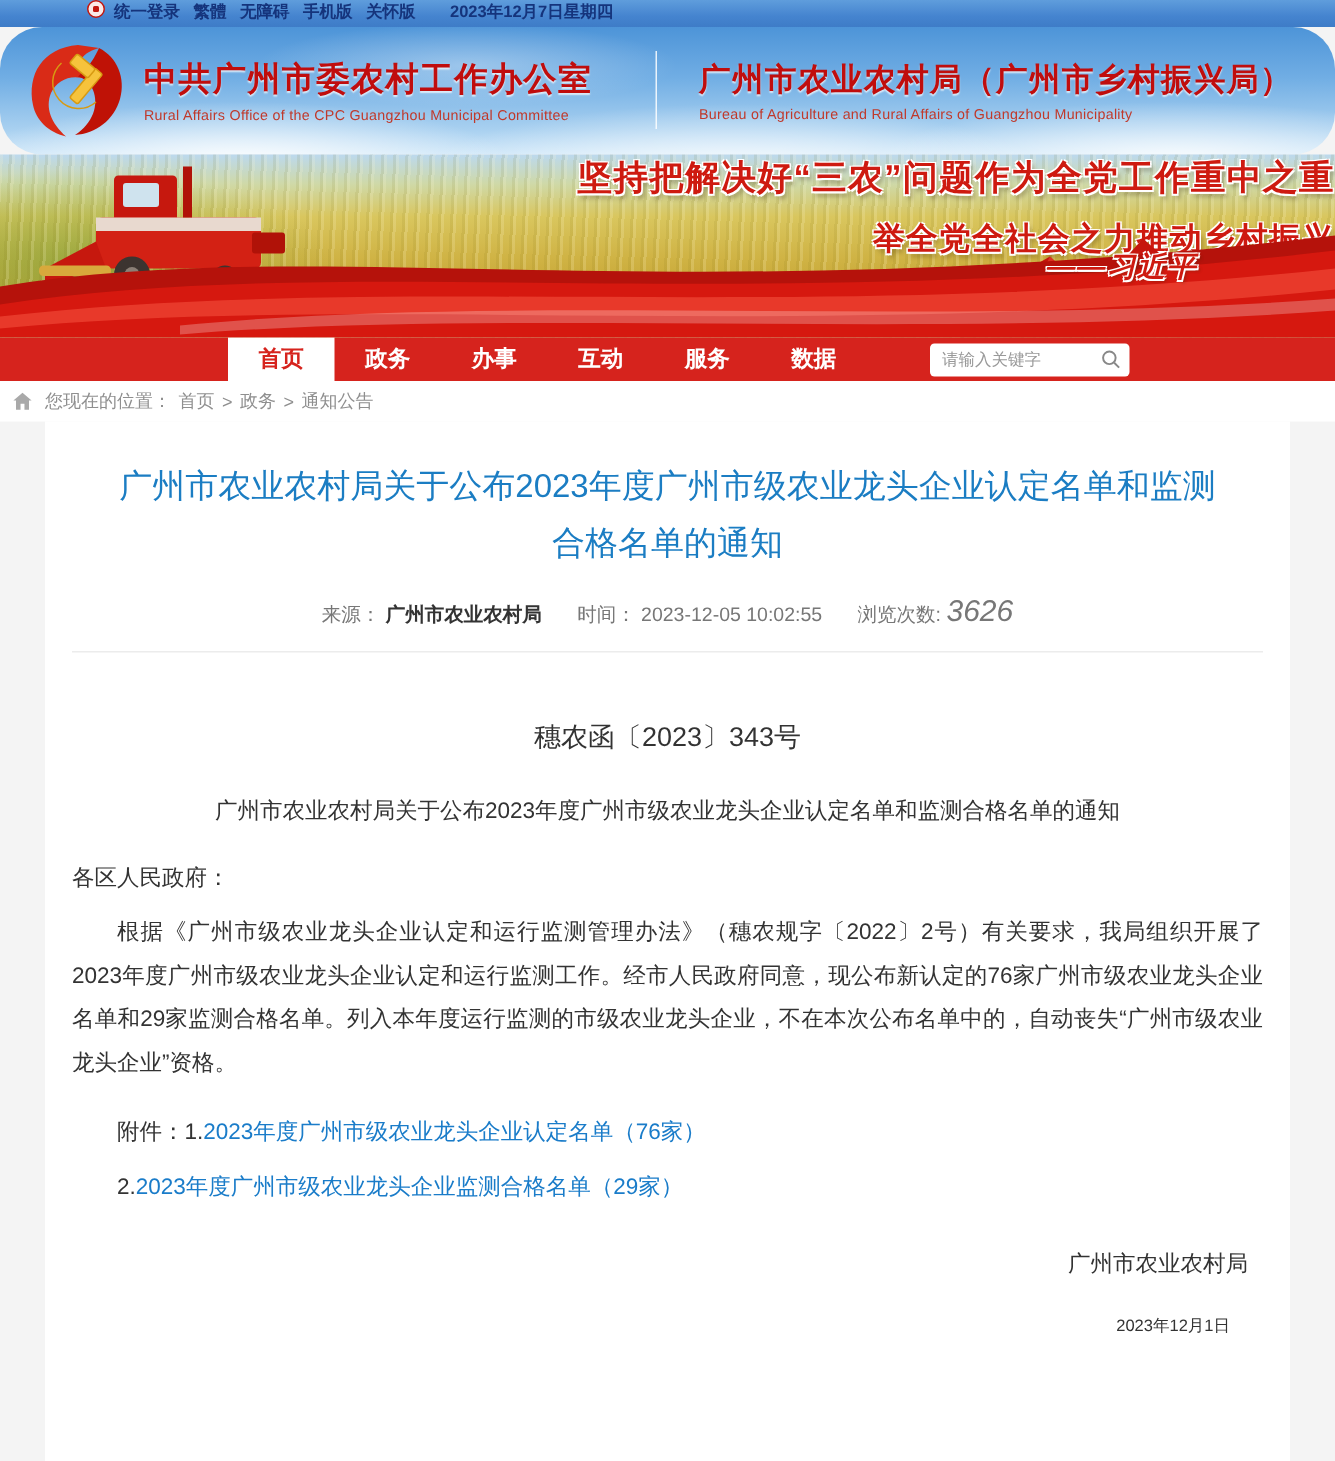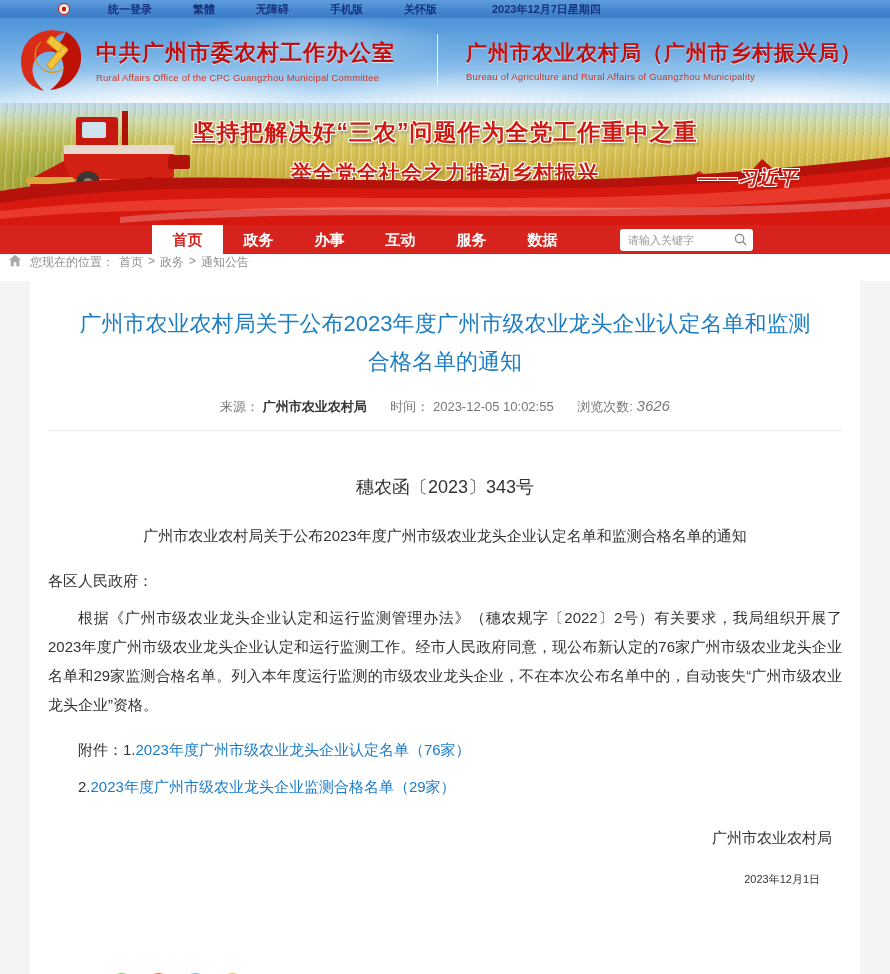--- a/index.html
+++ b/index.html
@@ -5,60 +5,61 @@
   * { margin:0; padding:0; box-sizing:border-box; }
   html,body { width:100%; }
   body {
     font-family:"Liberation Sans","DejaVu Sans",sans-serif;
     background:#f4f4f4; color:#333;
   }
   .page { width:890px; height:974px; margin:0 auto; background:#f4f4f4; overflow:hidden; position:relative; }
 
   
   .topbar {
-    height:18px; display:flex; align-items:center;
+    height:18px; display:flex; 
     background:linear-gradient(180deg,#5f9ddc 0%,#4584cf 60%,#3e7cc7 100%);
-    padding-left:58px; font-size:11px; color:#15347c; font-weight:bold;gap:32px;
+    padding-left:58px; font-size:11px; color:#15347c; font-weight:bold;
   }
   .topbar .seal {
     width:12px; height:12px; border:1.5px solid #c2170f; border-radius:50%;
     background:#fbe9e7; display:inline-block; margin-right:6px; position:relative;
   }
   .topbar .seal::after{content:"";position:absolute;left:3px;top:3px;width:4px;height:4px;background:#c2170f;border-radius:1px;}
   .topbar a { color:#15347c; text-decoration:none; margin-right:9px; }
   .topbar .tb-date { margin-left:14px; }
 
   
   .header {
     height:85px; position:relative; display:flex; align-items:center;
     background:
       radial-gradient(ellipse 260px 60px at 18% 108%, rgba(255,255,255,.95) 0%, rgba(255,255,255,0) 70%),
       radial-gradient(ellipse 300px 70px at 55% 118%, rgba(255,255,255,.9) 0%, rgba(255,255,255,0) 70%),
       radial-gradient(ellipse 280px 55px at 88% 104%, rgba(255,255,255,.85) 0%, rgba(255,255,255,0) 70%),
       radial-gradient(ellipse 200px 40px at 35% 30%, rgba(255,255,255,.35) 0%, rgba(255,255,255,0) 70%),
       linear-gradient(180deg,#4d94d8 0%,#71aee4 40%,#a8d0f0 80%,#cde6f8 100%);
+    border-radius: 28px;
   }
   .brand { display:flex; align-items:center; }
   .brand-left { margin-left:14px; width:420px; }
   .brand-right { margin-left:22px; }
   .brand .titles { margin-left:10px; }
   .brand .cn { color:#c00d0d; font-weight:bold; font-size:22px; letter-spacing:1px; text-shadow:0 1px 1px rgba(255,255,255,.7); white-space:nowrap; }
   .brand-right .cn { font-size:21px; }
   .brand .en { color:#c0392b; font-size:9.5px; margin-top:4px; letter-spacing:.2px; white-space:nowrap; }
   .header .divider { position:absolute; left:437px; top:16px; width:1px; height:52px; background:rgba(255,255,255,.85); }
 
   
   .banner {
     height:122px; position:relative; overflow:hidden;
     background:
       repeating-linear-gradient(93deg, rgba(255,248,210,.18) 0 2px, rgba(0,0,0,0) 2px 6px, rgba(120,110,20,.10) 6px 8px),
       radial-gradient(ellipse 240px 90px at 6% 60%, rgba(110,160,60,.55) 0%, rgba(110,160,60,0) 70%),
       linear-gradient(180deg,#bcd9ee 0%,#cfd9a8 16%,#d9c65e 34%,#cfb243 58%,#c2a131 82%,#b89729 100%);
   }
-  .slogan { position:absolute; top:14px; left:0; width:100%; text-align:center; }
+  .slogan { position:absolute; top:0; left:0; width:100%; text-align:right; }
   .slogan .l1 { font-size:23px; }
   .slogan .l2 { font-size:21px; margin-top:11px; }
   .slogan div {
     font-weight:bold; color:#ce1a10; letter-spacing:1px;
     text-shadow:-1px -1px 0 #fff,1px -1px 0 #fff,-1px 1px 0 #fff,1px 1px 0 #fff,2px 3px 3px rgba(60,40,0,.35);
   }
   .sign {
     position:absolute; top:62px; right:92px; font-size:19px; font-weight:bold; color:#ce1a10; letter-spacing:1px;
     text-shadow:-1px -1px 0 #fff,1px -1px 0 #fff,-1px 1px 0 #fff,1px 1px 0 #fff,2px 2px 2px rgba(60,40,0,.3);
     z-index:4;
@@ -80,42 +81,42 @@
     border-radius:3px; display:flex; align-items:center; padding:0 6px 0 8px;
   }
   .nav .search input {
     border:none; outline:none; flex:1; font-size:11px; color:#333; min-width:0;
     font-family:"Liberation Sans","DejaVu Sans",sans-serif;
   }
   .nav .search input::placeholder { color:#999; }
 
   
   .breadcrumb {
-    height:27px; background:#fff; display:flex; 
+    height:27px; background:#fff; display:flex; align-items:center;
     padding-left:8px; font-size:12px; color:#8f8f8f;
   }
   .breadcrumb svg { margin-right:8px; }
   .breadcrumb span { margin-right:5px; }
   .breadcrumb a { color:#8f8f8f; text-decoration:none; margin-right:5px; cursor:pointer; }
 
   
   .card {
     width:830px; margin:0 auto; background:#fff; min-height:667px;
     padding:18px 18px 40px 18px;
   }
   .art-title {
     text-align:center; color:#1b7dc3; font-size:22px; line-height:38px;
     font-weight:normal; padding:6px 30px 0 30px;
   }
   .meta {
     text-align:center; font-size:13px; color:#777; margin-top:16px;
     padding-bottom:14px; border-bottom:1px solid #ececec;
   }
   .meta b { color:#333; font-weight:bold; }
-  .meta .views { font-style:italic; font-size:15px;text-align:center; }
+  .meta .views { font-style:italic; font-size:20px;text-align:center; }
   .meta span.grp { margin:0 10px; }
   .doc-number { text-align:center; font-size:18px; margin-top:44px; }
   .doc-title { text-align:center; font-size:15px; margin-top:28px; }
   .salutation { font-size:15px; margin-top:26px; }
   .body-p {
     font-size:15px; line-height:29px; text-indent:2em; margin-top:12px;
     text-align:justify; color:#333;
   }
   .attach { font-size:15px; margin-top:22px; text-indent:2em; }
   .attach + .attach { margin-top:18px; }

